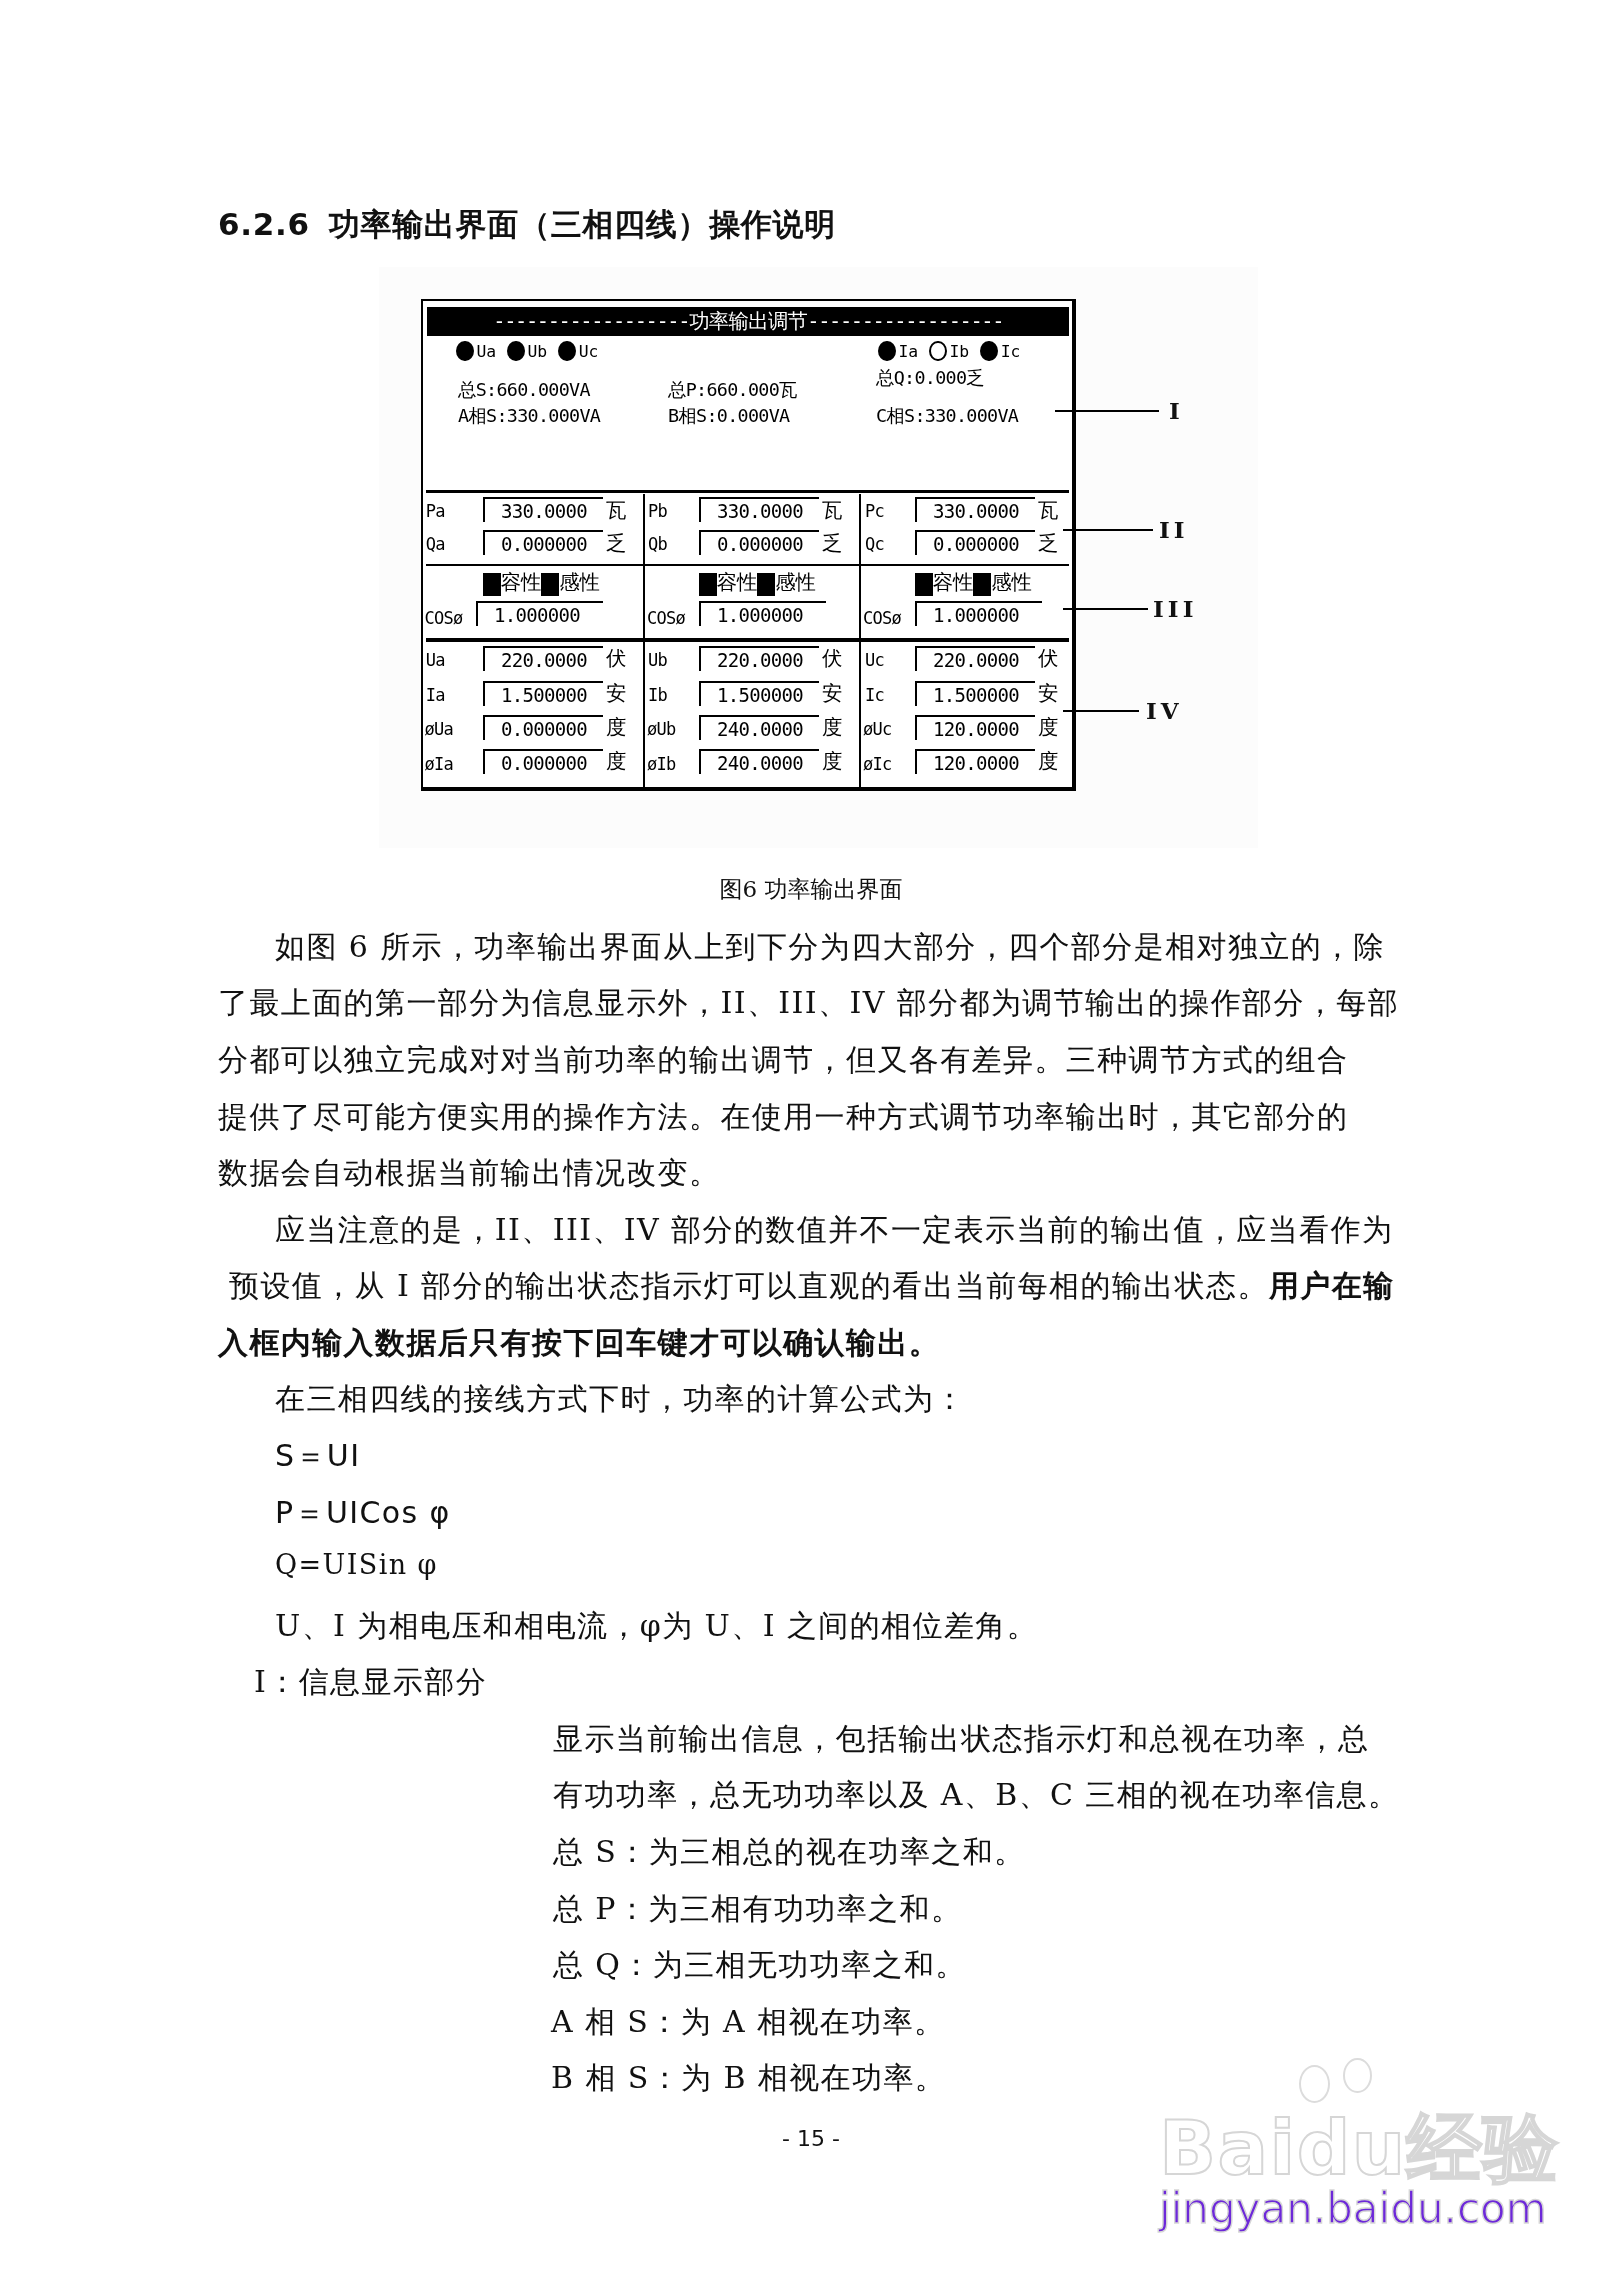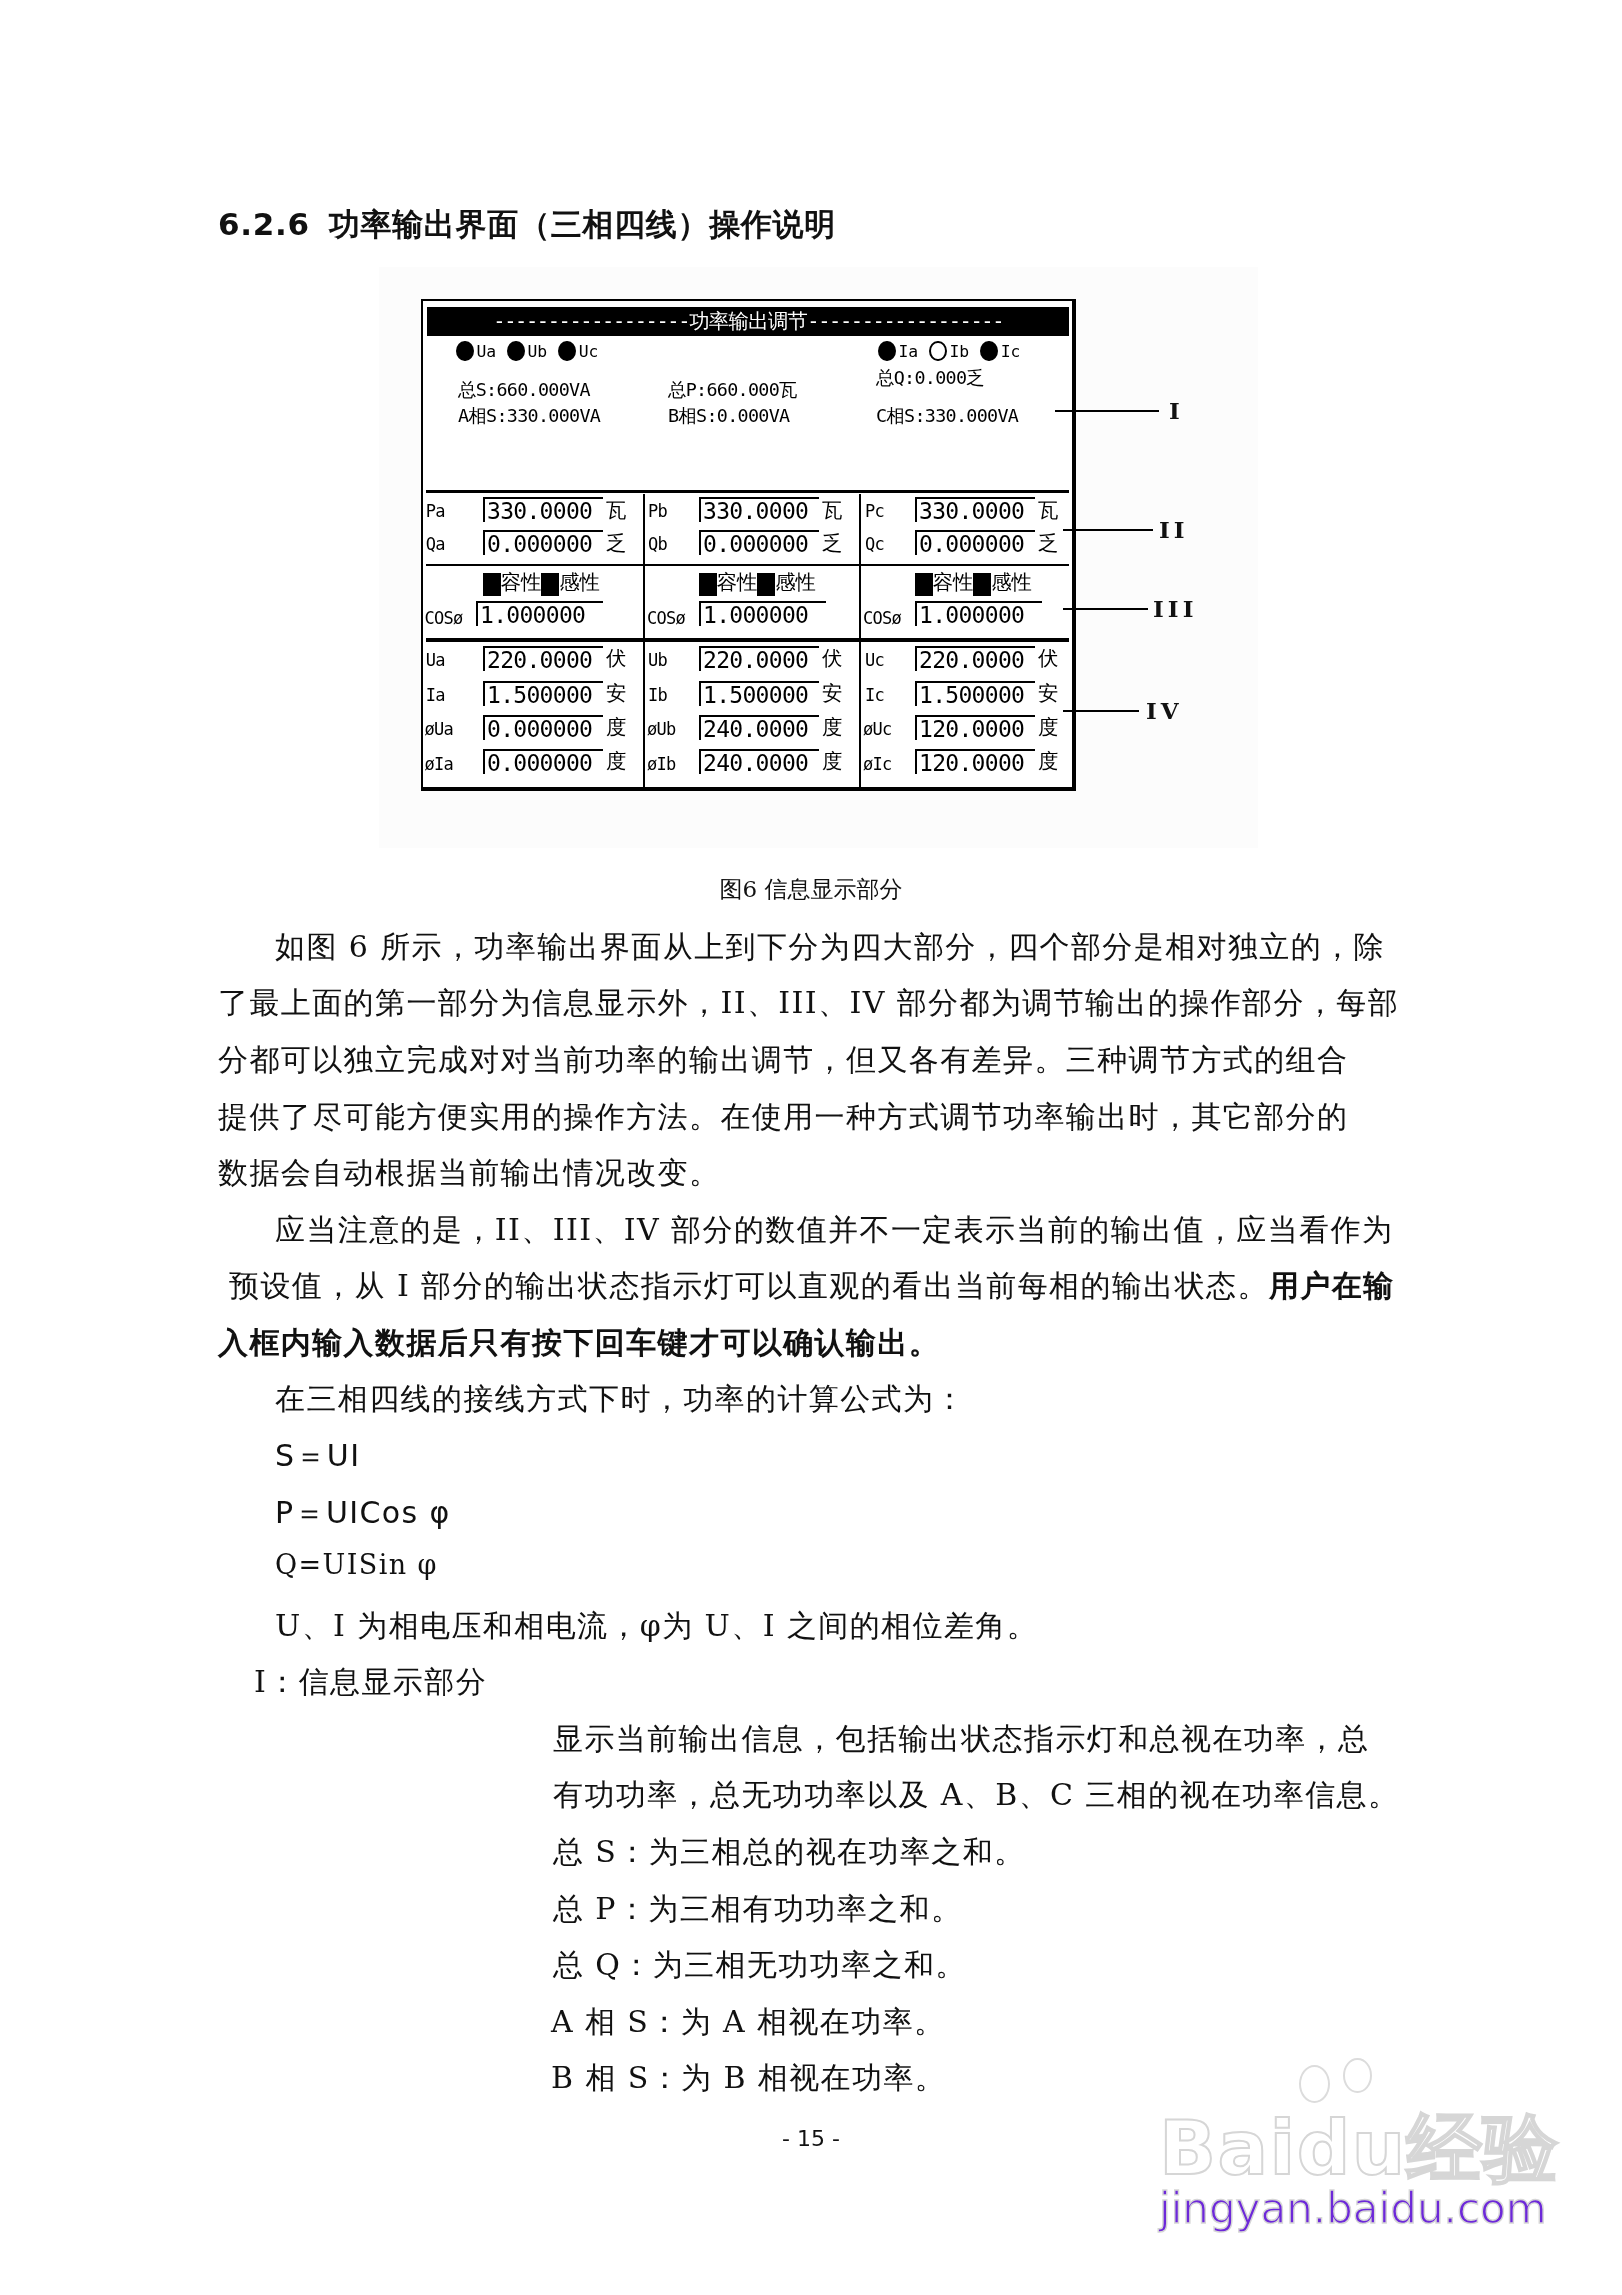--- a/index.html
+++ b/index.html
@@ -35,21 +35,21 @@
     .led .dot { width: 17.7px; height: 20.4px; border-radius: 50%; background: #000; margin-right: 2.7px; box-sizing: border-box; }
     .led .dot.off { background: #fff; border: 2px solid #000; }
     .info { position: absolute; font-size: 18.4px; white-space: nowrap; letter-spacing: -0.7px; }
 
     .hline { position: absolute; left: 2.7px; right: 2.7px; background: #000; }
     .vline { position: absolute; width: 2px; background: #000; }
 
     .cell-label { position: absolute; font-size: 17px; white-space: nowrap; letter-spacing: -0.7px; }
     .field {
       position: absolute; height: 24.5px; border-left: 2px solid #000; border-top: 2px solid #000;
-      font-size: 23px; line-height: 24.5px; padding-left: 2px; white-space: nowrap; letter-spacing: -0.7px;
+      font-size: 19px; line-height: 24.5px; padding-left: 16px; white-space: nowrap; letter-spacing: -0.7px;
       box-sizing: border-box; overflow: hidden;
     }
     .unit { position: absolute; font-size: 20.4px; white-space: nowrap; }
     .cap-ind { position: absolute; font-size: 20.4px; white-space: nowrap; display: flex; align-items: flex-end; }
     .cap-ind .sq { display: inline-block; width: 17.7px; height: 23px; background: #000; }
 
     .callout-line { position: absolute; height: 2px; background: #000; }
     .callout-label {
       position: absolute; font-size: 23px; font-weight: bold;
       font-family: "DejaVu Serif", "Liberation Serif", serif; letter-spacing: 4.1px;
@@ -223,21 +223,21 @@
 
 <div class="callout-line" style="left:1055px; top:410px; width:104px;"></div>
 <div class="callout-label" style="left:1169px; top:397px;">I</div>
 <div class="callout-line" style="left:1063px; top:529px; width:90px;"></div>
 <div class="callout-label" style="left:1159px; top:516px;">II</div>
 <div class="callout-line" style="left:1063px; top:608px; width:85px;"></div>
 <div class="callout-label" style="left:1153px; top:595px;">III</div>
 <div class="callout-line" style="left:1063px; top:710px; width:76px;"></div>
 <div class="callout-label" style="left:1146px; top:697px;">IV</div>
 
-<div class="abs caption">图6  信息显示部分</div>
+<div class="abs caption">图6  功率输出界面</div>
 
 <div class="p-line" style="left:275px; top:927px;">如图 6 所示，功率输出界面从上到下分为四大部分，四个部分是相对独立的，除</div>
 <div class="p-line" style="left:218px; top:983px;">了最上面的第一部分为信息显示外，II、III、IV 部分都为调节输出的操作部分，每部</div>
 <div class="p-line" style="left:218px; top:1040px;">分都可以独立完成对对当前功率的输出调节，但又各有差异。三种调节方式的组合</div>
 <div class="p-line" style="left:218px; top:1097px;">提供了尽可能方便实用的操作方法。在使用一种方式调节功率输出时，其它部分的</div>
 <div class="p-line" style="left:218px; top:1153px;">数据会自动根据当前输出情况改变。</div>
 
 <div class="p-line" style="left:275px; top:1210px;">应当注意的是，II、III、IV 部分的数值并不一定表示当前的输出值，应当看作为</div>
 <div class="p-line" style="left:229px; top:1266px;">
   <span>预设值，从 I 部分的输出状态指示灯可以直观的看出当前每相的输出状态。</span><span class="bold">用户在输</span>

